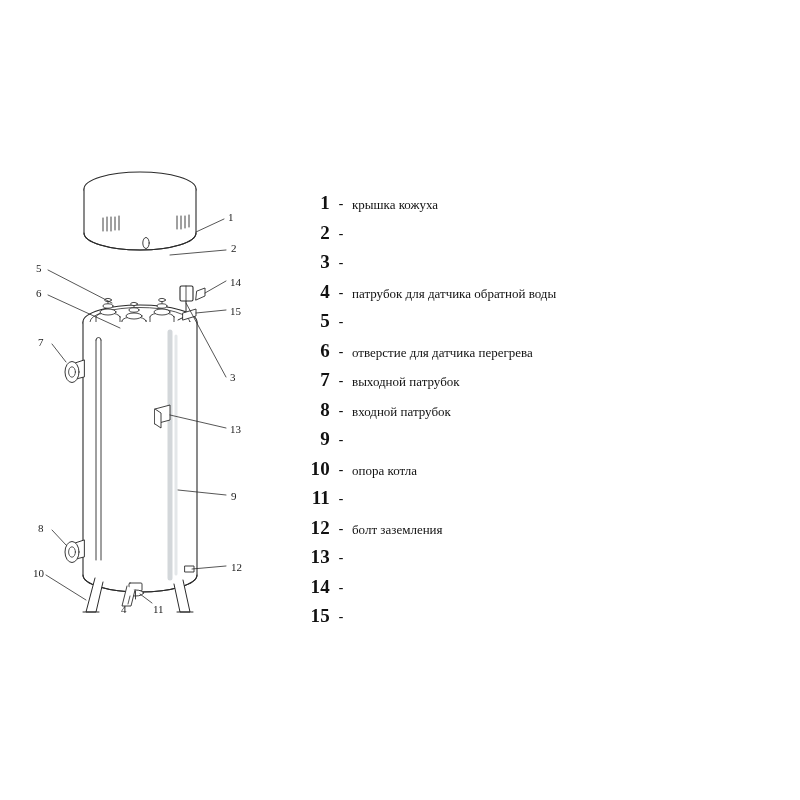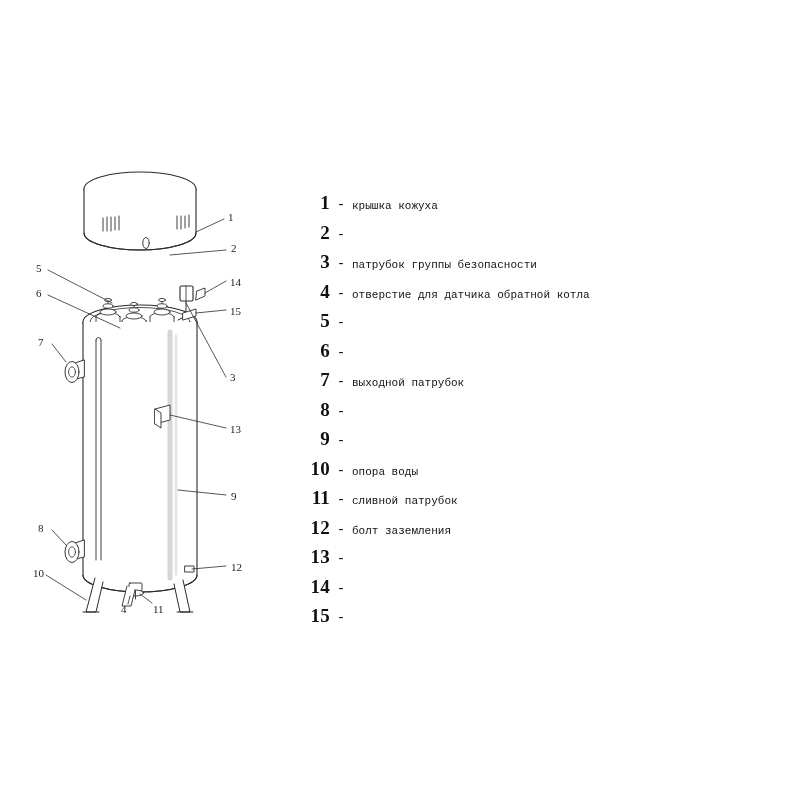--- a/index.html
+++ b/index.html
@@ -58,22 +58,22 @@
     letter-spacing: 0.2px;
   }
   .legend-dash {
     width: 22px;
     text-align: center;
     font-family: "Liberation Sans", sans-serif;
     font-size: 15px;
     color: #111;
   }
   .legend-text {
-    font-family: Liberation Mono, monospace;
-    font-size: 11px;
+    font-family: Liberation Serif, serif;
+    font-size: 13px;
     color: #111;
     white-space: nowrap;
   }
 </style>
 </head>
 <body>
 
 <div id="page">
 
   <div id="drawing">
@@ -242,65 +242,65 @@
     </div>
 
     <div class="legend-row">
       <div class="legend-num">2</div>
       <div class="legend-dash">-</div>
     </div>
 
     <div class="legend-row">
       <div class="legend-num">3</div>
       <div class="legend-dash">-</div>
-      <div class="legend-text">патрубок группы безопасности</div>
     </div>
 
     <div class="legend-row">
       <div class="legend-num">4</div>
       <div class="legend-dash">-</div>
-      <div class="legend-text">отверстие для датчика обратной котла</div>
+      <div class="legend-text">патрубок для датчика обратной воды</div>
     </div>
 
     <div class="legend-row">
       <div class="legend-num">5</div>
       <div class="legend-dash">-</div>
     </div>
 
     <div class="legend-row">
       <div class="legend-num">6</div>
       <div class="legend-dash">-</div>
+      <div class="legend-text">отверстие для датчика перегрева</div>
     </div>
 
     <div class="legend-row">
       <div class="legend-num">7</div>
       <div class="legend-dash">-</div>
       <div class="legend-text">выходной патрубок</div>
     </div>
 
     <div class="legend-row">
       <div class="legend-num">8</div>
       <div class="legend-dash">-</div>
+      <div class="legend-text">входной патрубок</div>
     </div>
 
     <div class="legend-row">
       <div class="legend-num">9</div>
       <div class="legend-dash">-</div>
     </div>
 
     <div class="legend-row">
       <div class="legend-num">10</div>
       <div class="legend-dash">-</div>
-      <div class="legend-text">опора воды</div>
+      <div class="legend-text">опора котла</div>
     </div>
 
     <div class="legend-row">
       <div class="legend-num">11</div>
       <div class="legend-dash">-</div>
-      <div class="legend-text">сливной патрубок</div>
     </div>
 
     <div class="legend-row">
       <div class="legend-num">12</div>
       <div class="legend-dash">-</div>
       <div class="legend-text">болт заземления</div>
     </div>
 
     <div class="legend-row">
       <div class="legend-num">13</div>

